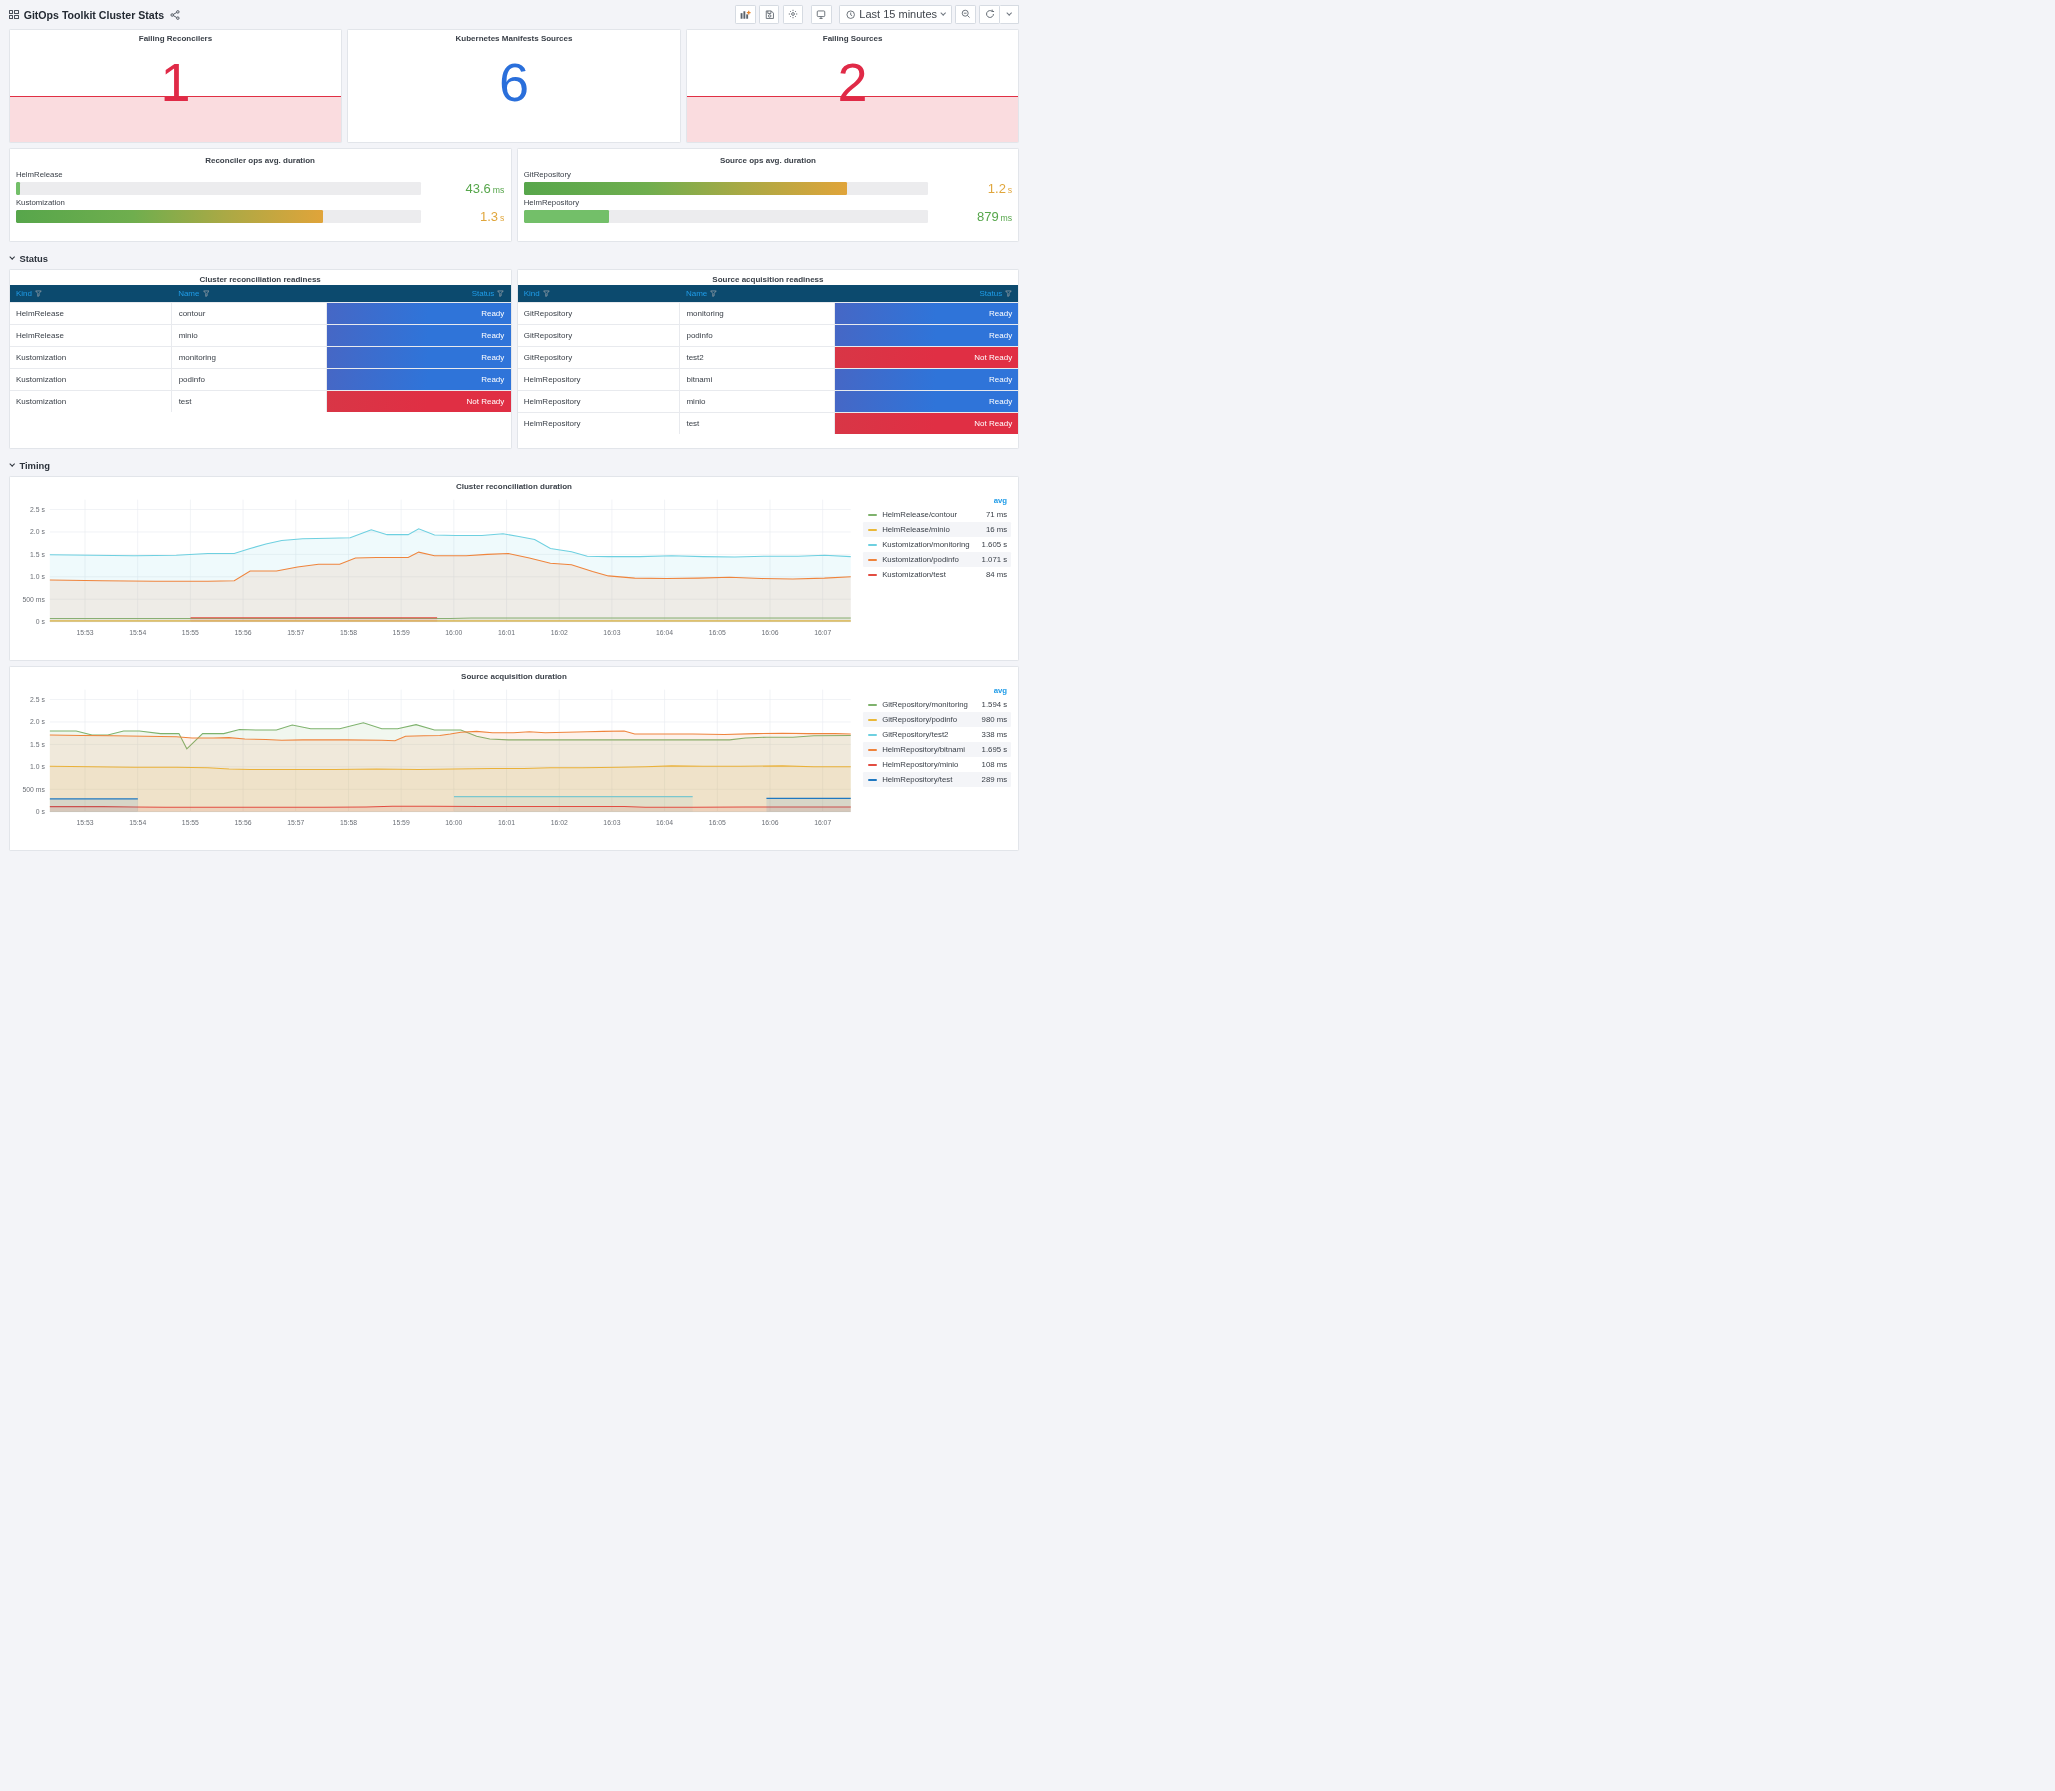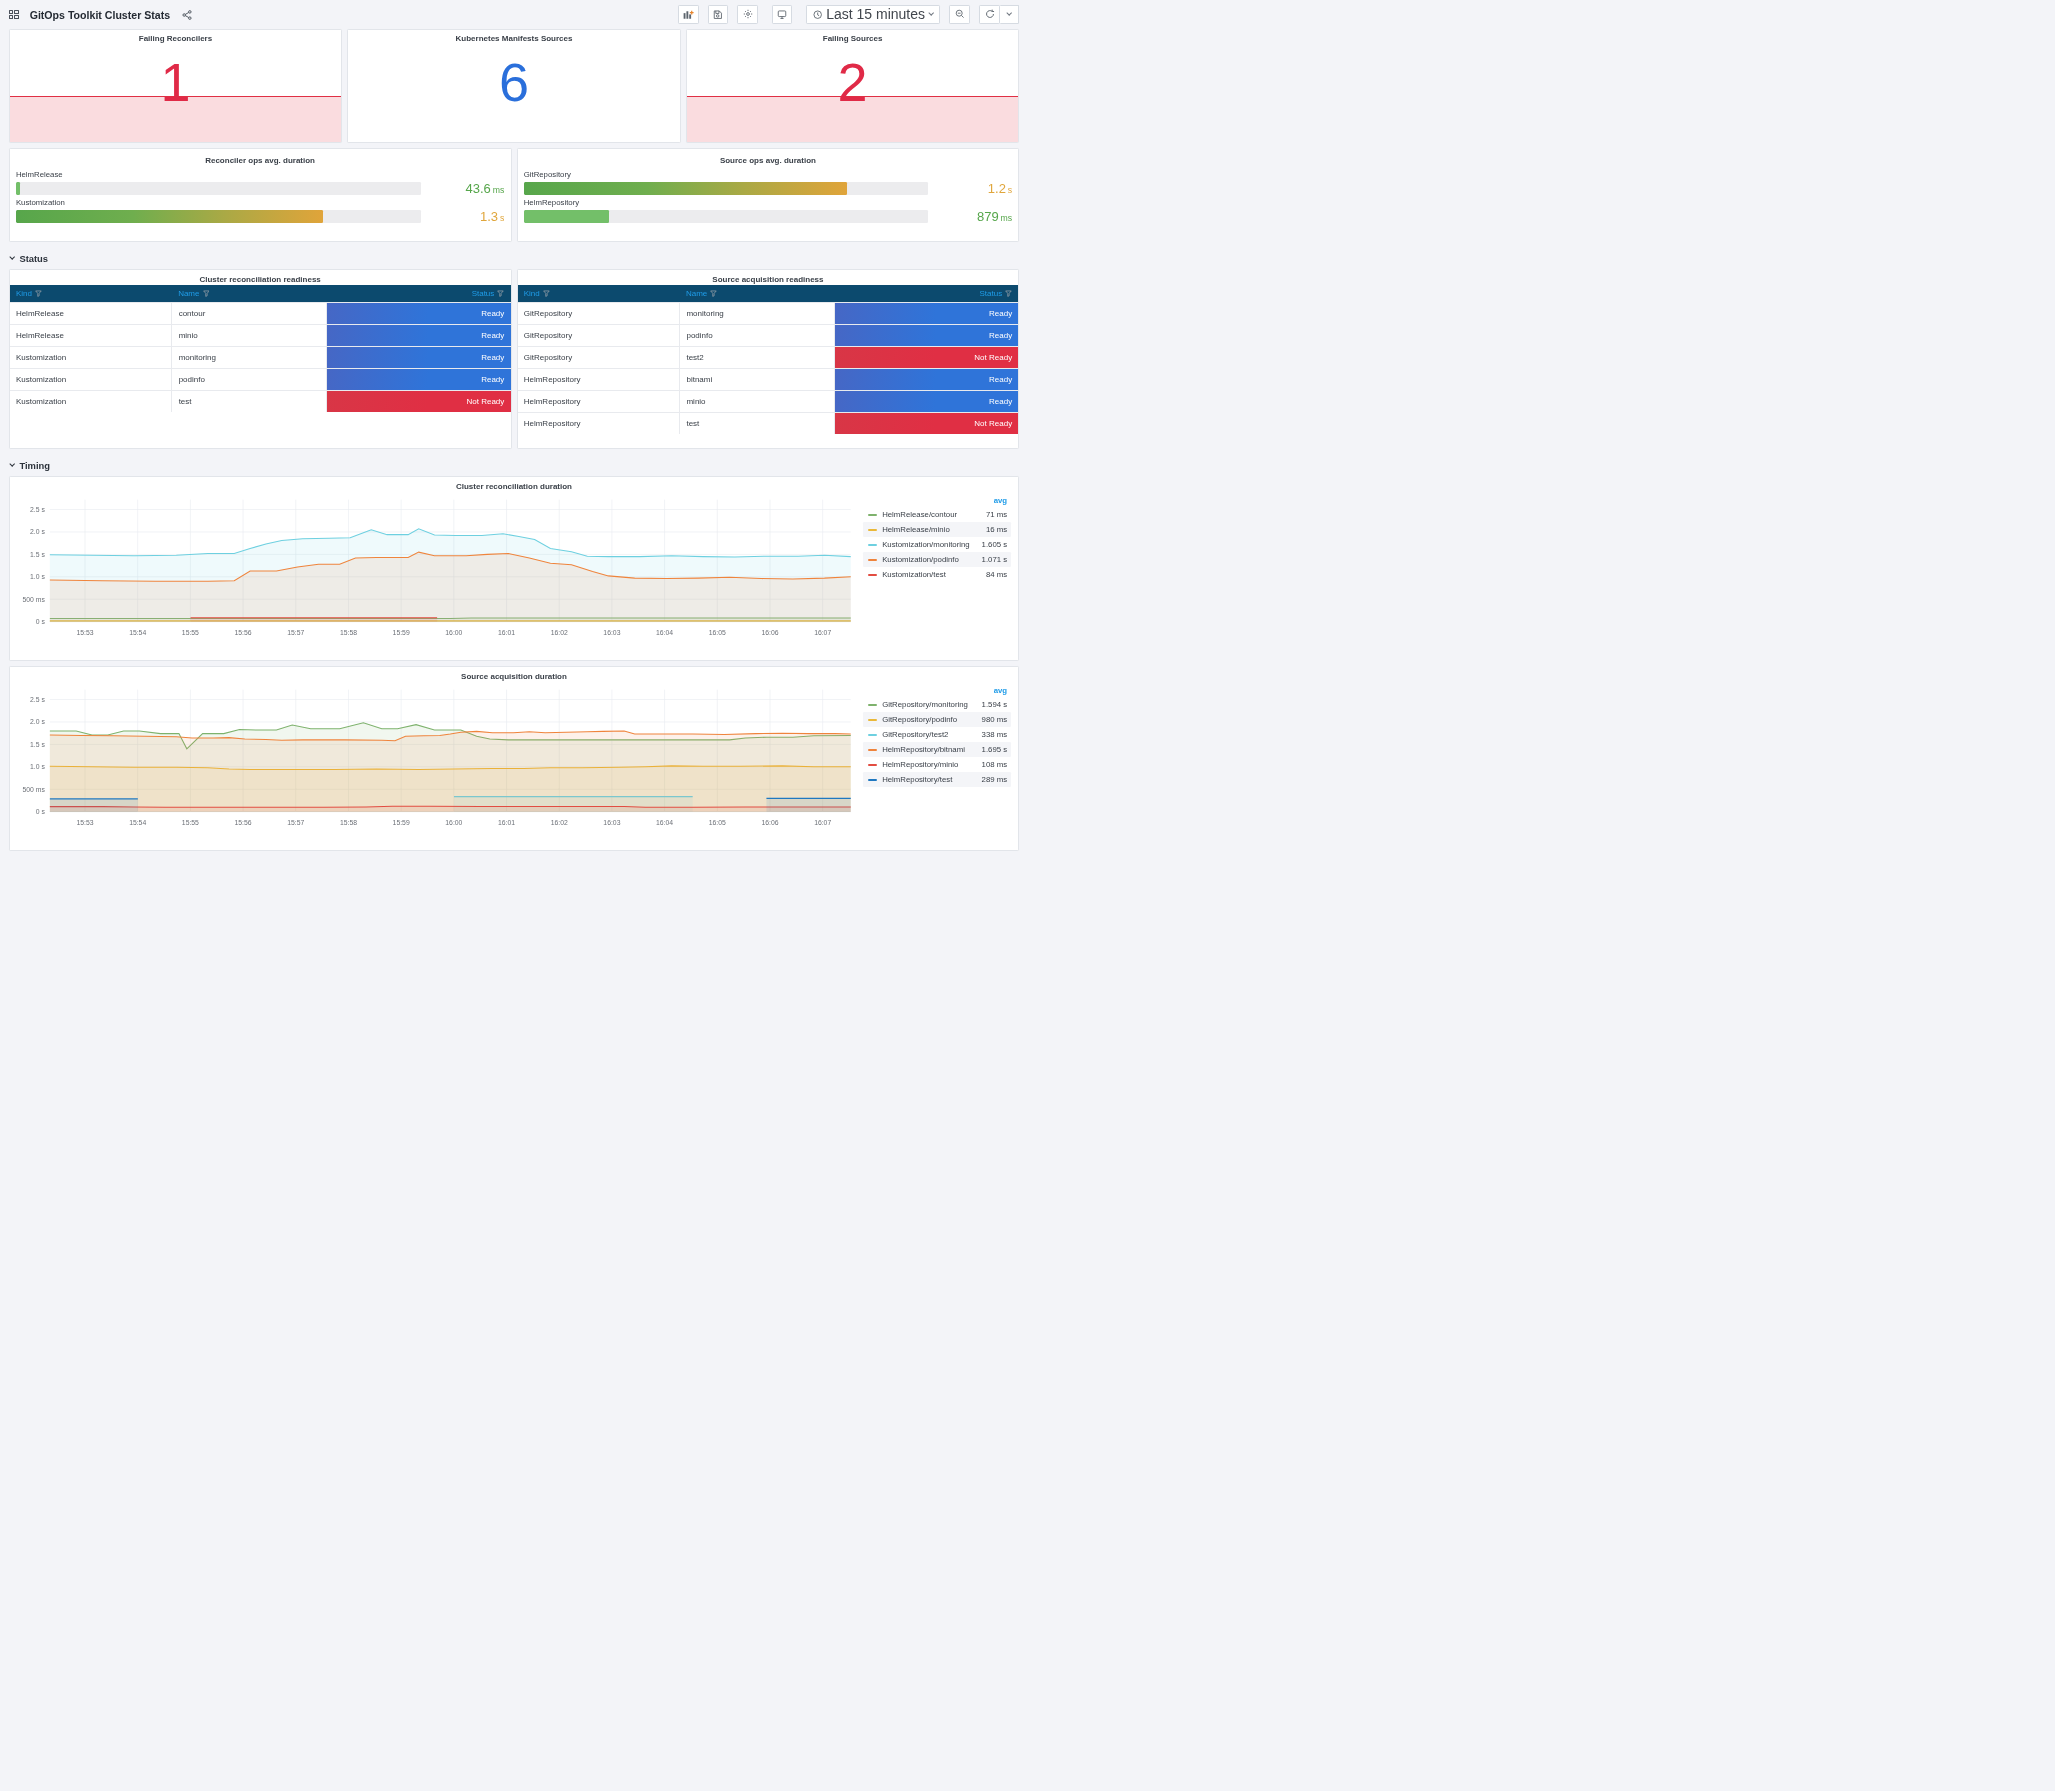--- a/index.html
+++ b/index.html
@@ -1,28 +1,28 @@
 <!DOCTYPE html>
 <html style="font-size:10px"><head>
 <meta charset="utf-8">
 <style>
   * { box-sizing: border-box; }
   body { margin:0; background:#f3f4f8; font-family:"Liberation Sans",sans-serif; color:#3f4450; }
   .dash { width:1028px; padding:0 5px 8.7px; }
 
   
-  .hdr { display:flex; align-items:center; height:29px; padding:0 3.7px;gap:6px; }
+  .hdr { display:flex; align-items:center; height:29px; padding:0 3.7px; }
   .hdr-title { font-size:10.6px; font-weight:700; color:#242a33; margin:0 6.2px 0 5px; }
   .grid-ic { display:grid; grid-template-columns:4.4px 4.4px; grid-template-rows:4.4px 4.4px; gap:1.2px; }
   .grid-ic span { border:1px solid #4a515b; border-radius:0.6px; }
   .share-ic svg { display:block; }
   .hdr-sp { flex:1; }
   .tbtn { display:flex; align-items:center; justify-content:center; gap:3.7px; height:19.3px; min-width:19.3px;
           background:#fff; border:0.6px solid #d6dbe2; border-radius:1.2px; margin-left:3.1px; cursor:pointer;
-          color:#555d66; font-size:14px; padding:0 4.4px; }
+          color:#555d66; font-size:11px; padding:0 4.4px; }
   .tbtn.txt { padding:0 6.2px; color:#41464d; }
   .grp { display:flex; margin-left:3.1px; }
   .grp .tbtn { margin-left:0; }
   .grp .tbtn + .tbtn { border-left:none; }
   .chev { width:4.4px; height:4.4px; border-right:1px solid #707780; border-bottom:1px solid #707780;
           transform:rotate(45deg); margin-top:-1.9px; display:inline-block; }
 
   
   .filters { display:flex; padding:3.7px 3.7px 6.2px; gap:3.7px; }
   .chip { background:#fff; border:0.6px solid #d6dbe2; border-radius:1.2px; height:19.3px;

